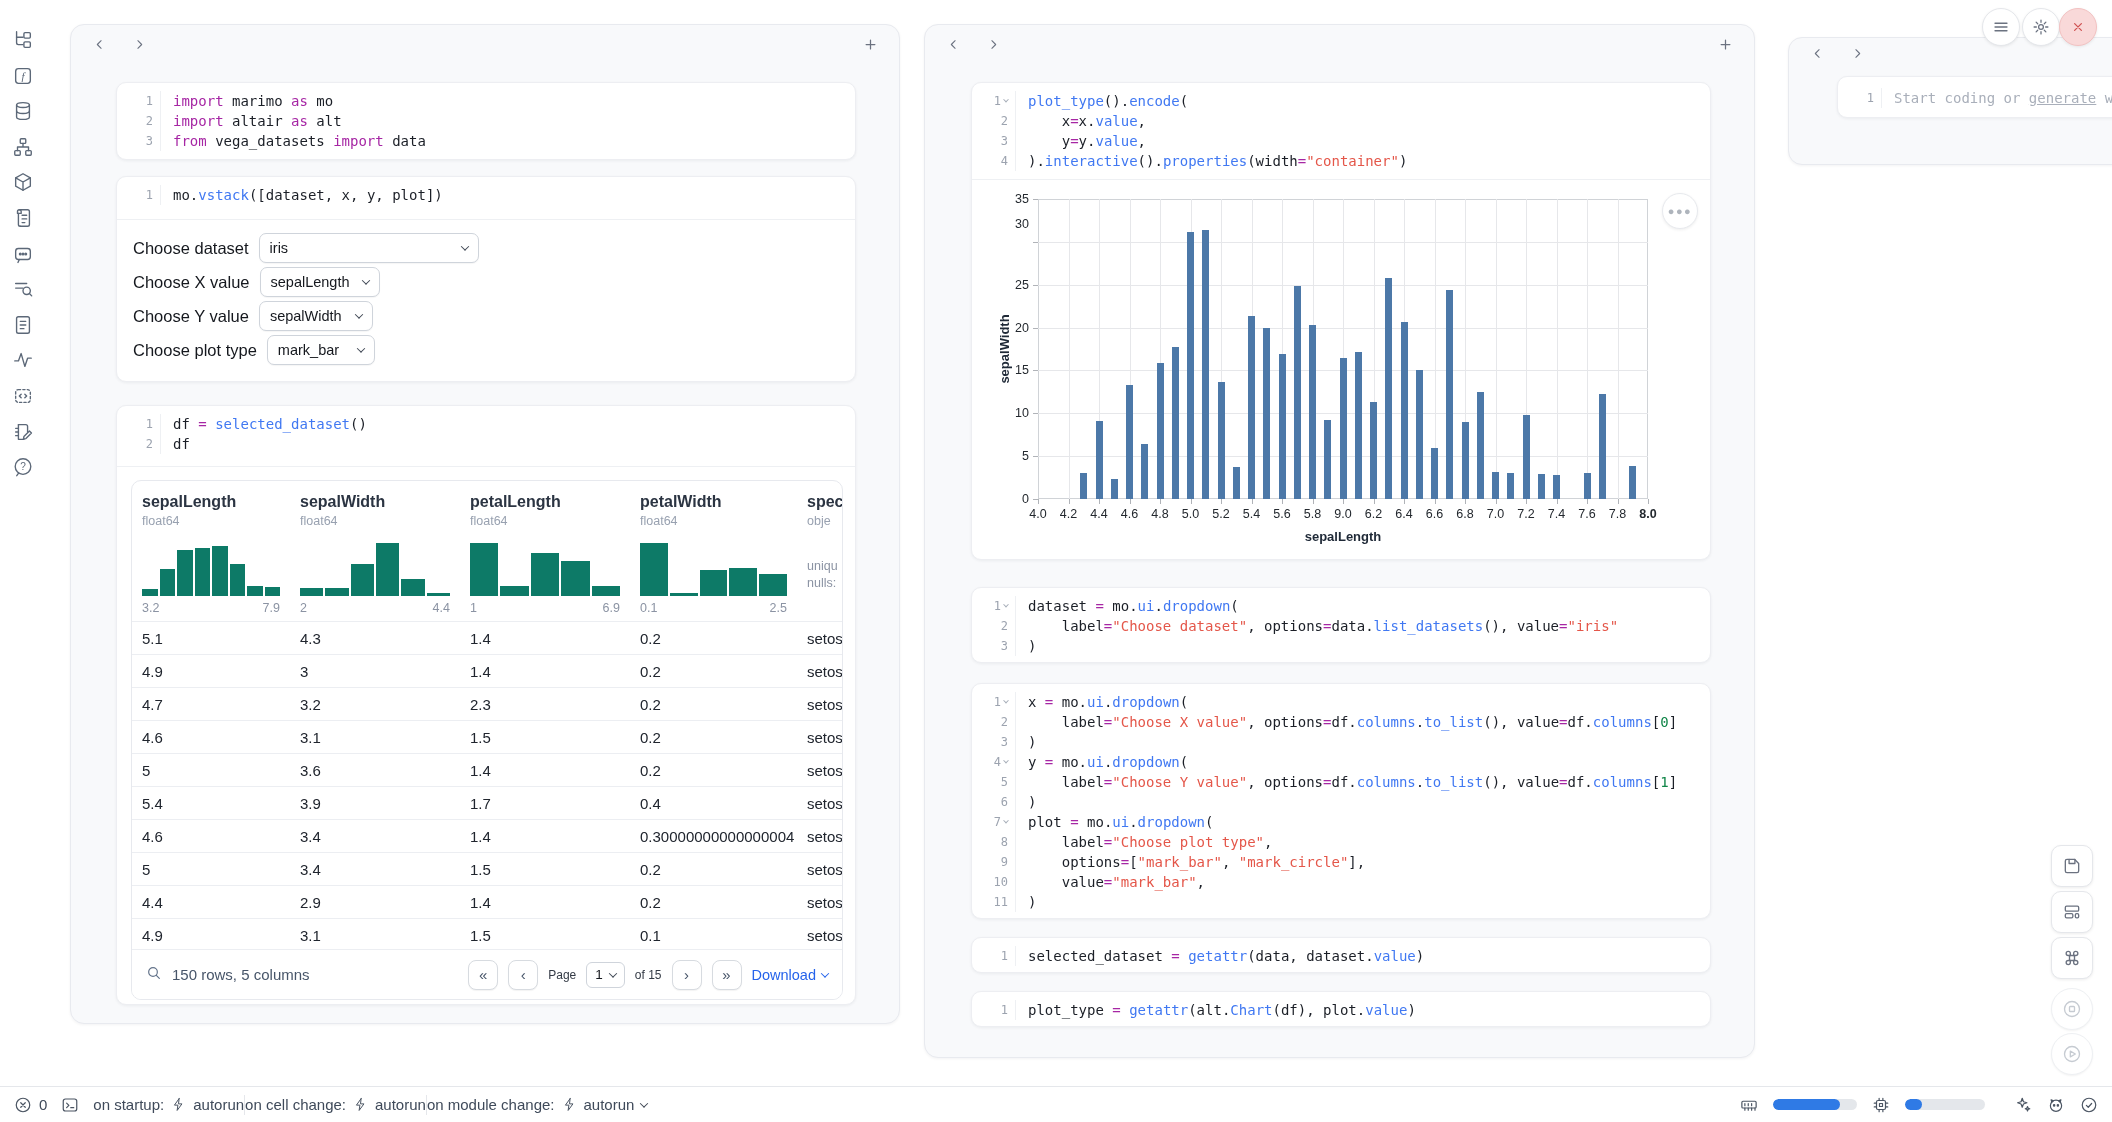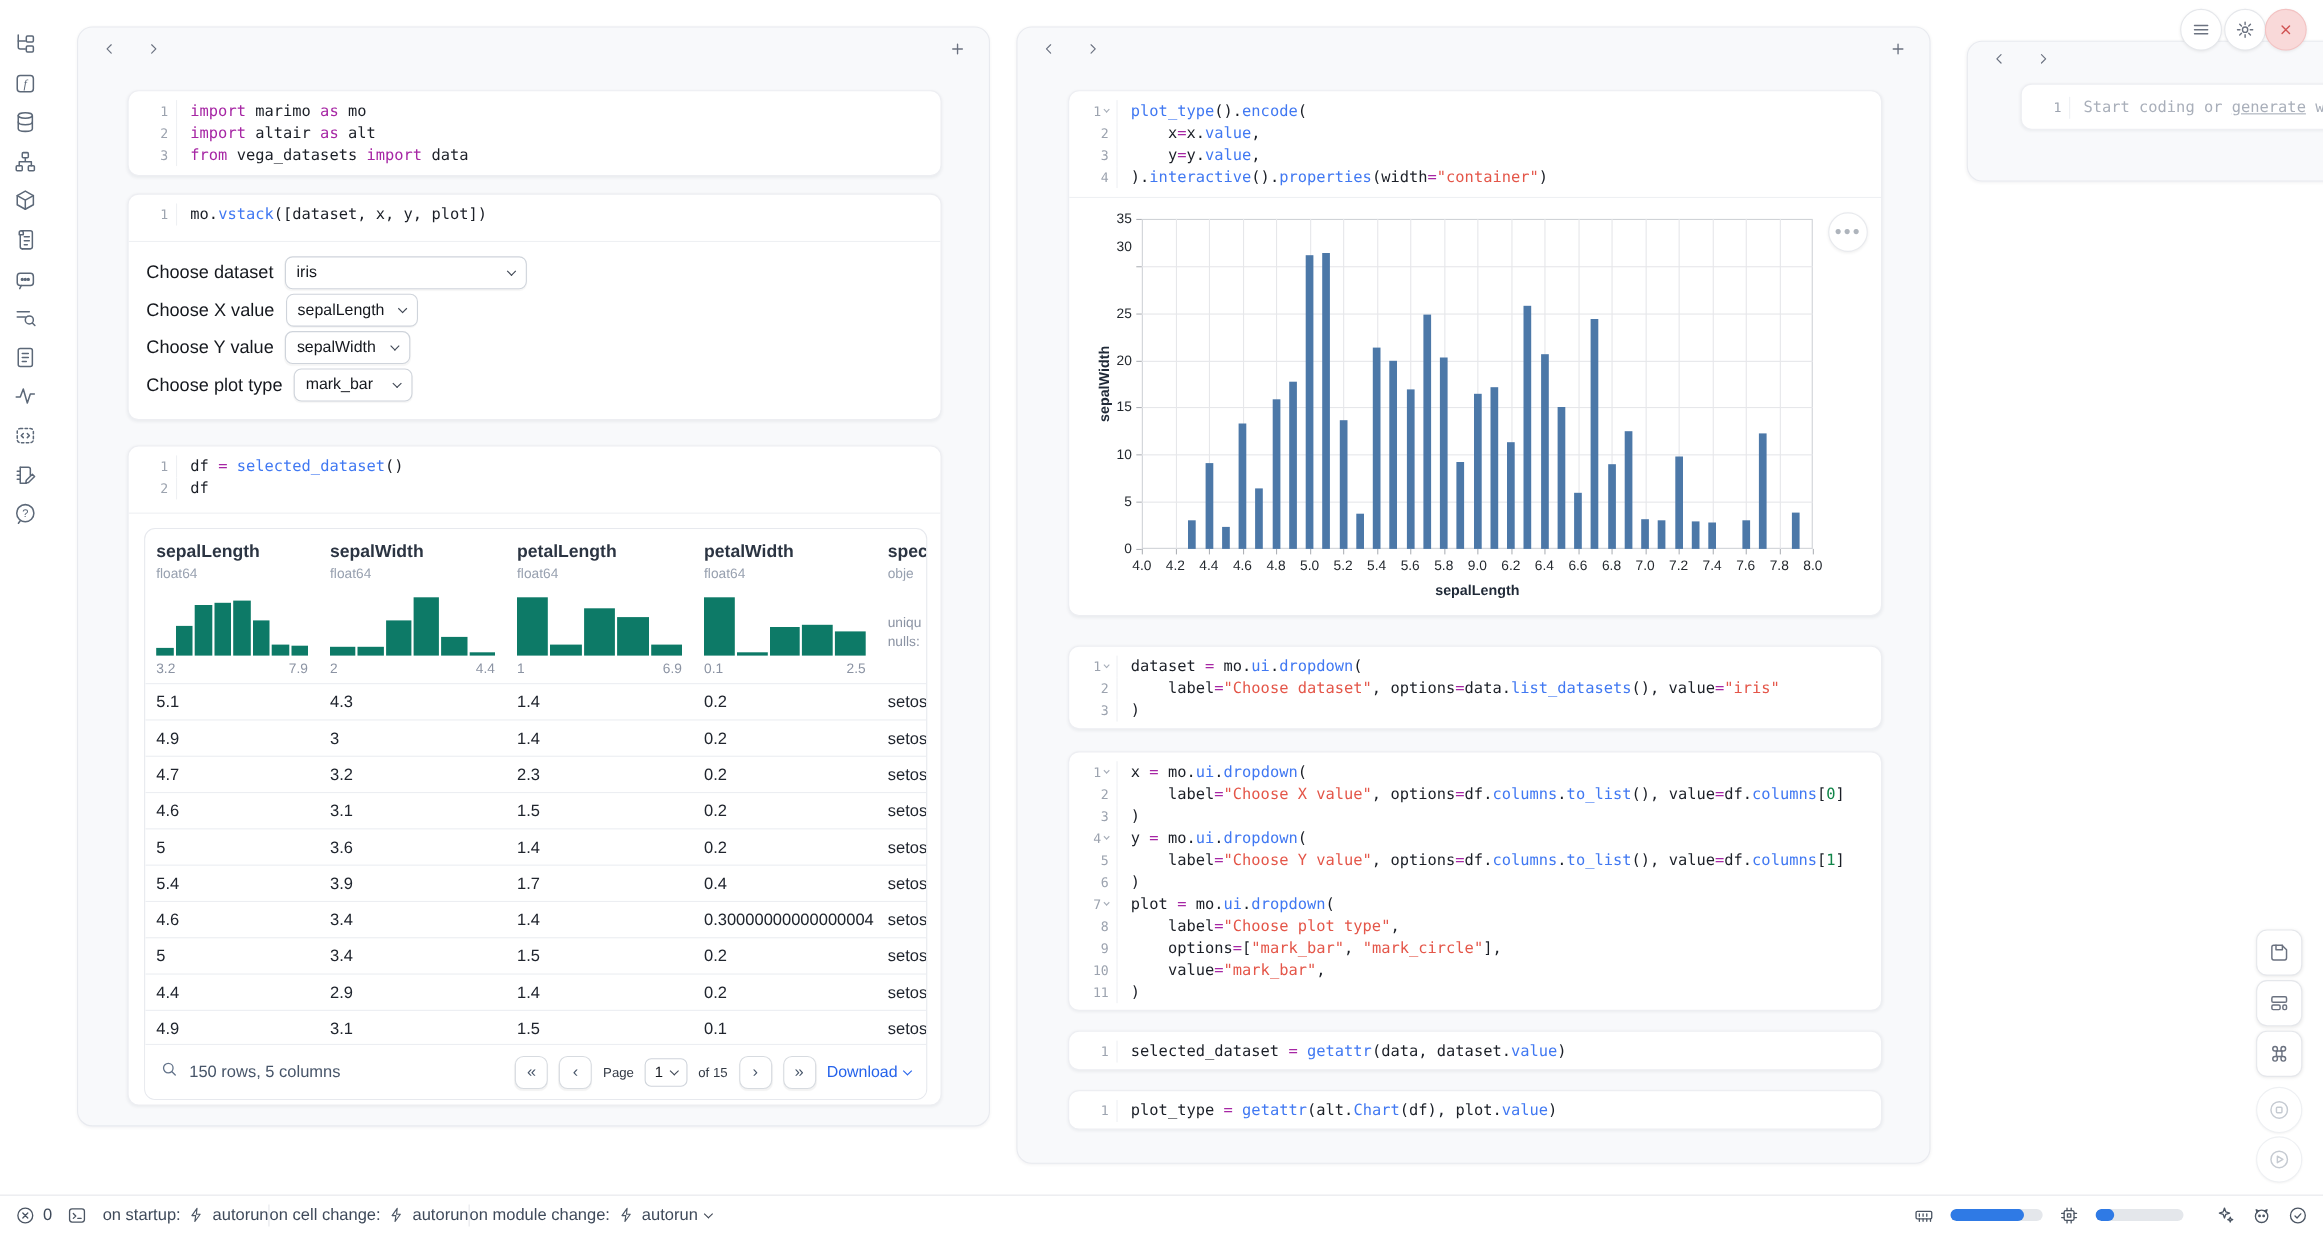--- a/index.html
+++ b/index.html
@@ -595,21 +595,21 @@
           <div class="gl" style="left: 568.5px; top: 16px; width: 1px; height: 300px;"></div>
           <div class="tickmark" style="left: 568.5px; top: 316px; width: 1px; height: 5px;"></div>
           <div class="xlab" style="left: 568.5px; top: 324px;">7.4</div>
           <div class="gl" style="left: 599px; top: 16px; width: 1px; height: 300px;"></div>
           <div class="tickmark" style="left: 599px; top: 316px; width: 1px; height: 5px;"></div>
           <div class="xlab" style="left: 599px; top: 324px;">7.6</div>
           <div class="gl" style="left: 629.5px; top: 16px; width: 1px; height: 300px;"></div>
           <div class="tickmark" style="left: 629.5px; top: 316px; width: 1px; height: 5px;"></div>
           <div class="xlab" style="left: 629.5px; top: 324px;">7.8</div>
           <div class="tickmark" style="left: 660px; top: 316px; width: 1px; height: 5px;"></div>
-          <div class="xlab" style="left: 660px; top: 324px;">8.0</div>
+          <div class="xlab" style="left: 660px; top: 324px; font-weight: bold;">8.0</div>
           <div class="bar" style="left: 92.25px; top: 290.286px; width: 7px; height: 25.7143px; background: rgb(76, 120, 168);"></div>
           <div class="bar" style="left: 107.5px; top: 238px; width: 7px; height: 78px; background: rgb(76, 120, 168);"></div>
           <div class="bar" style="left: 122.75px; top: 296.286px; width: 7px; height: 19.7143px; background: rgb(76, 120, 168);"></div>
           <div class="bar" style="left: 138px; top: 202px; width: 7px; height: 114px; background: rgb(76, 120, 168);"></div>
           <div class="bar" style="left: 153.25px; top: 261.143px; width: 7px; height: 54.8571px; background: rgb(76, 120, 168);"></div>
           <div class="bar" style="left: 168.5px; top: 179.714px; width: 7px; height: 136.286px; background: rgb(76, 120, 168);"></div>
           <div class="bar" style="left: 183.75px; top: 164.286px; width: 7px; height: 151.714px; background: rgb(76, 120, 168);"></div>
           <div class="bar" style="left: 199px; top: 48.5714px; width: 7px; height: 267.429px; background: rgb(76, 120, 168);"></div>
           <div class="bar" style="left: 214.25px; top: 46.8571px; width: 7px; height: 269.143px; background: rgb(76, 120, 168);"></div>
           <div class="bar" style="left: 229.5px; top: 198.571px; width: 7px; height: 117.429px; background: rgb(76, 120, 168);"></div>

